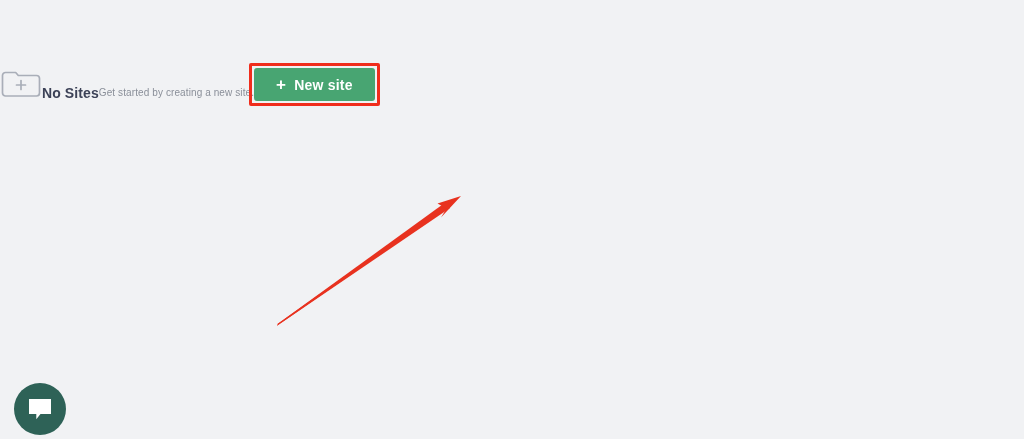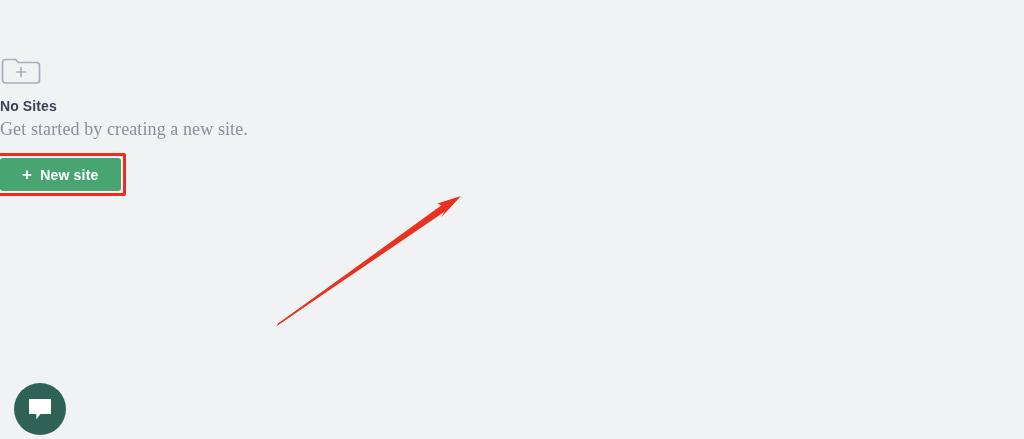--- a/index.html
+++ b/index.html
@@ -21,47 +21,46 @@
     background: #f1f2f4;
   }
 
   
   .empty-state {
     position: absolute;
     left: 0;
     right: 0;
     top: 48px;
     display: flex;
-    flex-direction: column;
-    align-items: flex-start;
+    flex-direction: row;
+    align-items: flex-end;
   }
 
   .folder-icon {
     width: 42px;
     height: 40px;
     display: block;
   }
 
   .empty-title {
     margin-top: 10px;
     font-size: 14px;
     font-weight: bold;
     color: #3c4257;
     letter-spacing: 0.1px;
     line-height: 16px;
   }
 
   .empty-subtitle {
     margin-top: 7px;
-    font-size: 18px;
+    font-size: 10px;
     font-weight: normal;
     color: #8a8f99;
     letter-spacing: 0.1px;
     line-height: 17px;
-    font-family: Liberation Serif, serif;
   }
 
   
   .btn-wrap {
     margin-top: 20px;
     position: relative;
   }
 
   .new-site-button {
     display: inline-flex;

